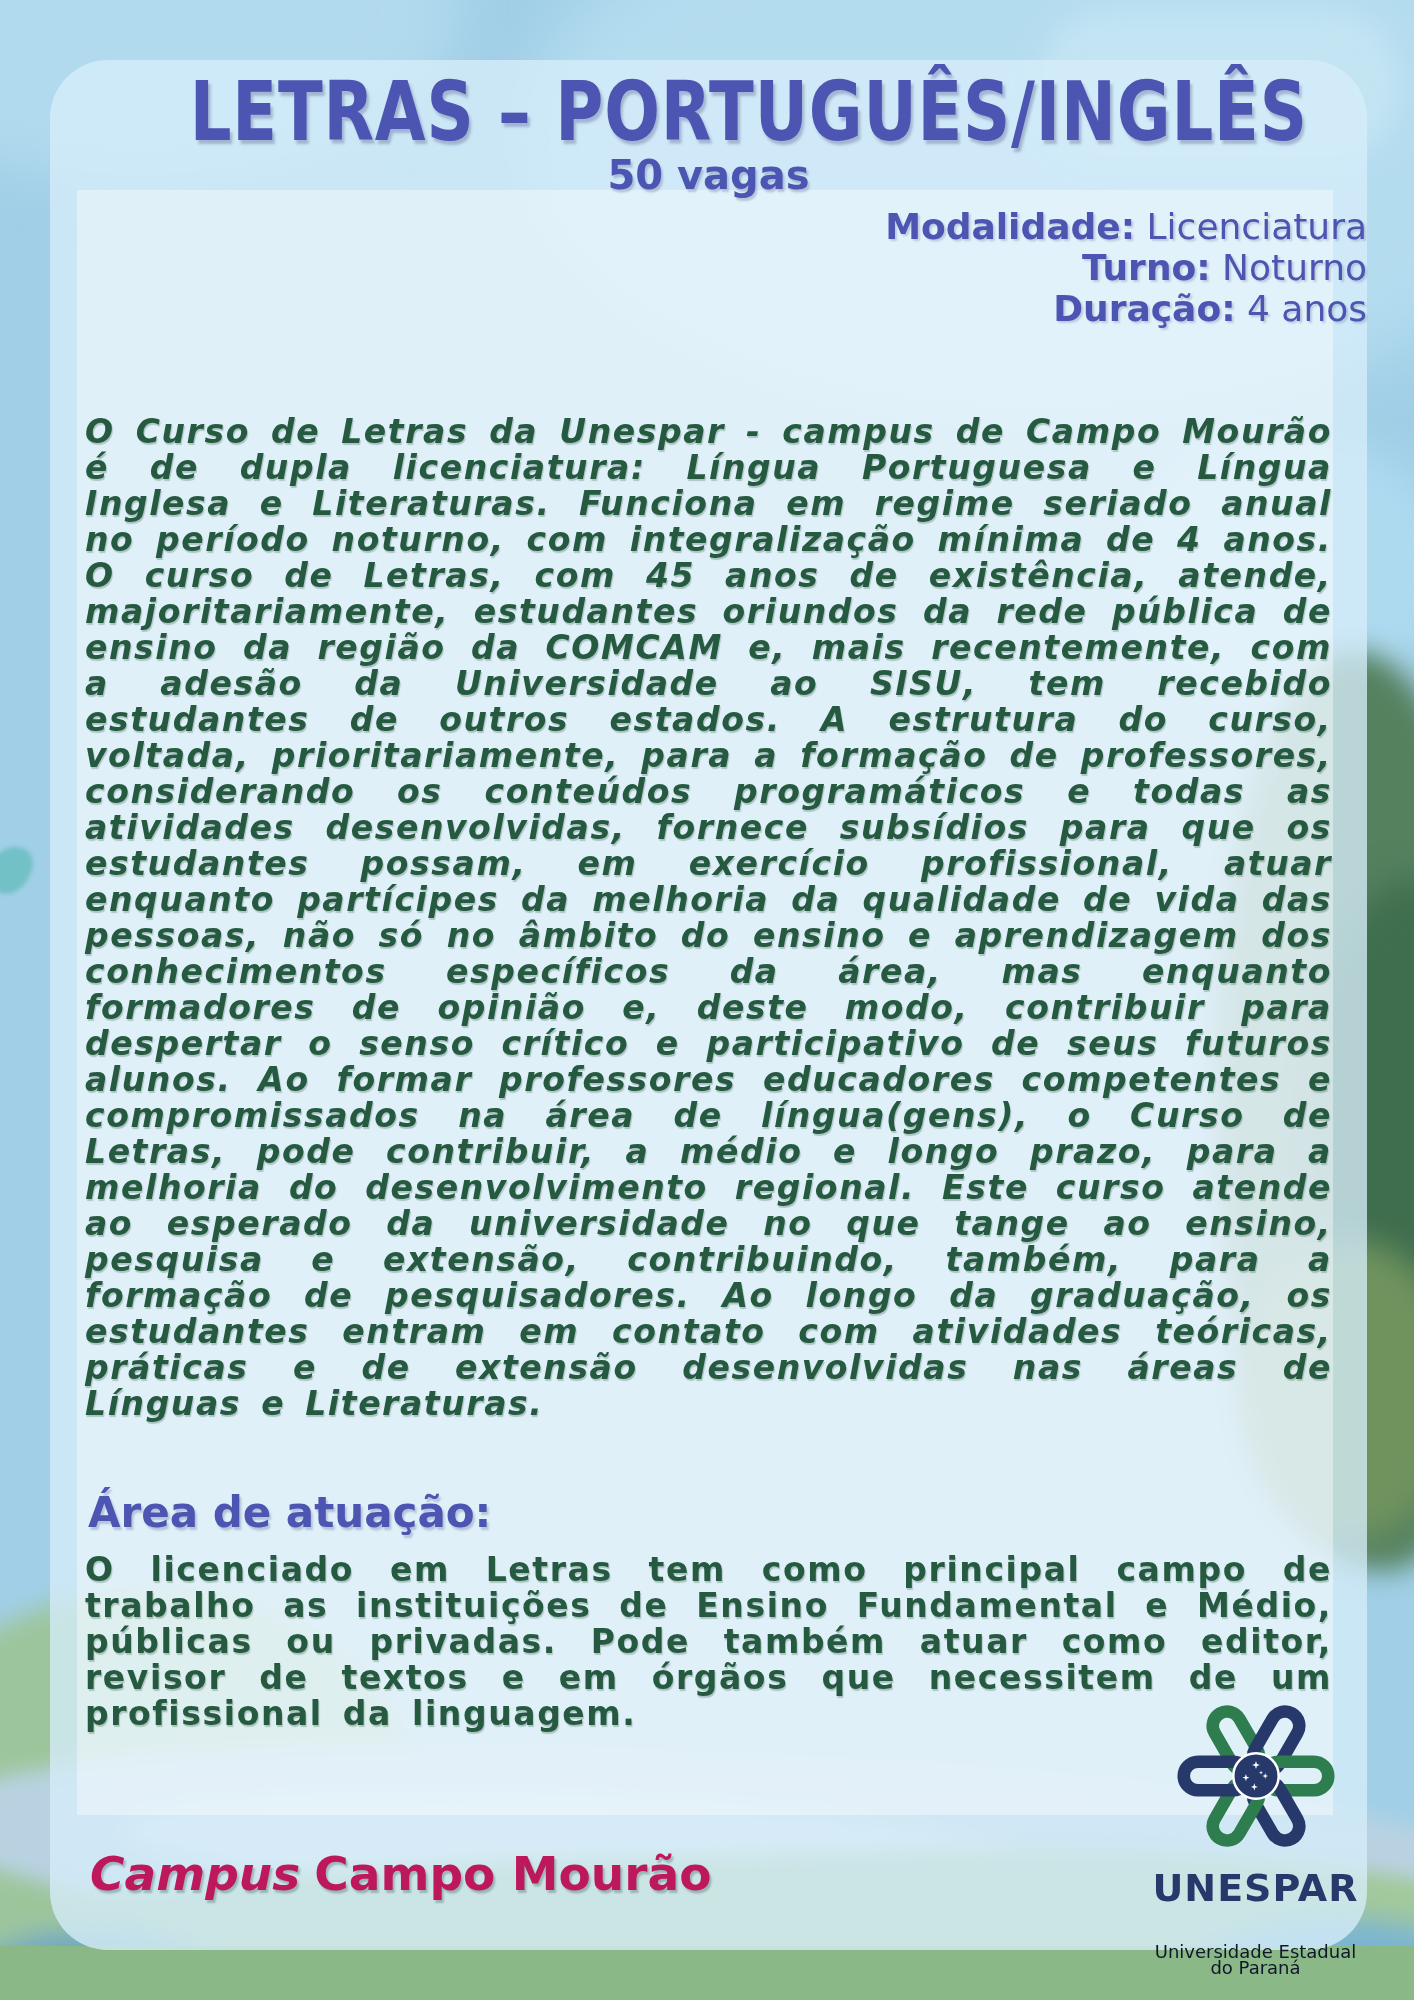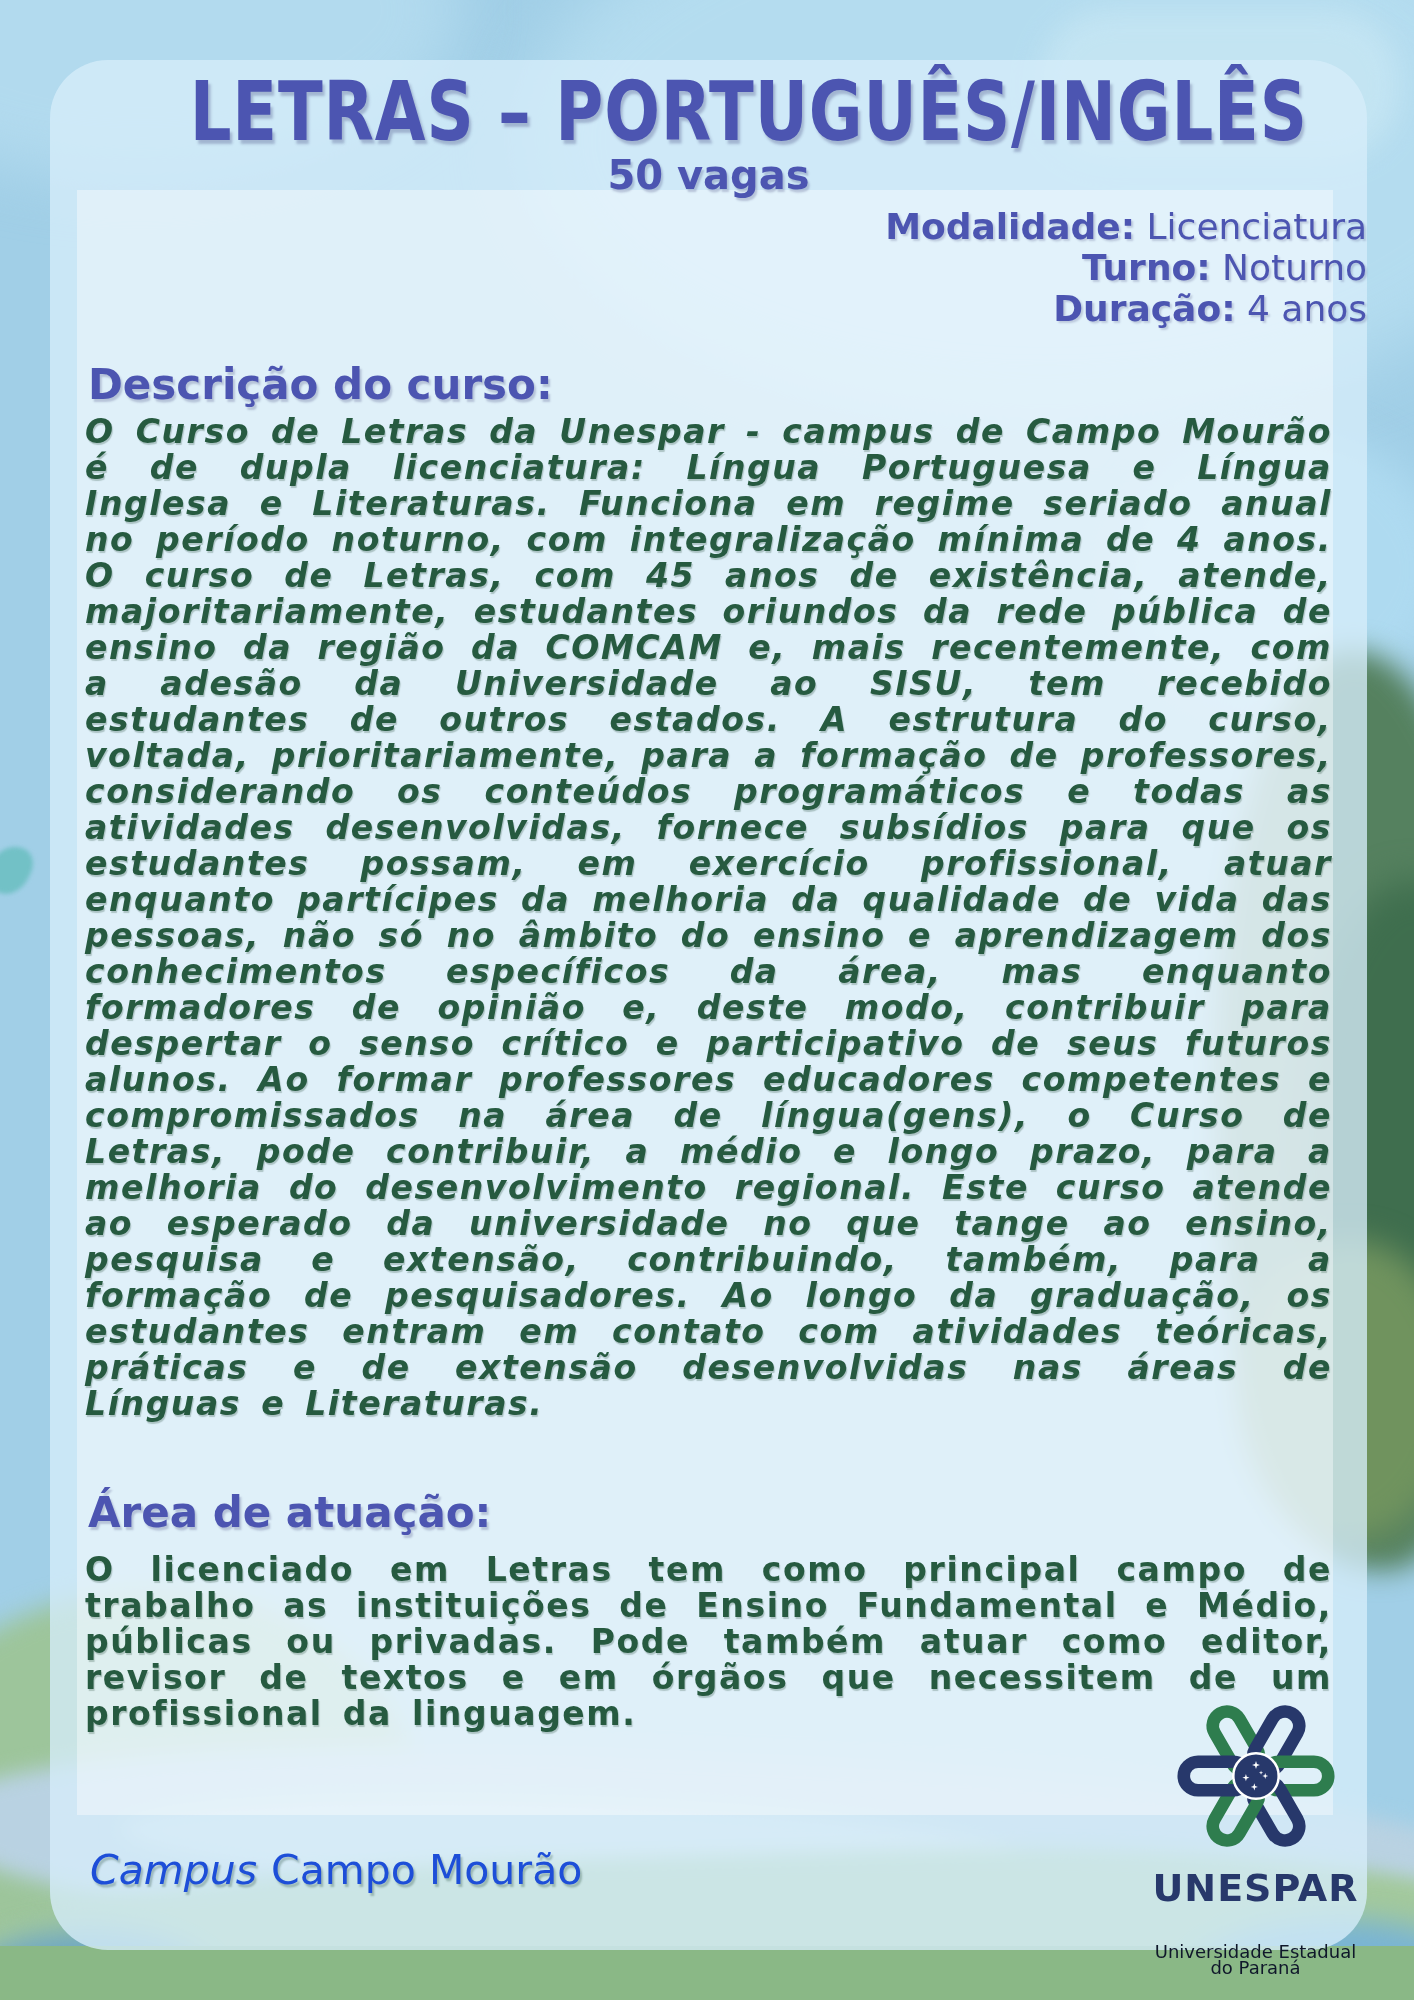--- a/index.html
+++ b/index.html
@@ -60,22 +60,22 @@
     font-size:33px;font-weight:bold;line-height:36px;
     letter-spacing:1.6px;word-spacing:7px;
     text-align:justify;
     text-shadow:1px 2px 1px rgba(22,62,42,0.25);
   }
   .desc-heading{top:360px;}
   .desc-text{top:414px;font-style:italic;}
   .area-heading{top:1488px;}
   .area-text{top:1552px;}
   .campus{
-    position:absolute;left:90px;top:1846px;font-size:41px;font-weight:normal;
-    color:#1d4ed8;text-shadow:2px 3px 2px rgba(22,62,42,0.28);white-space:nowrap;
+    position:absolute;left:90px;top:1846px;font-size:47px;font-weight:bold;
+    color:#be185d;text-shadow:2px 3px 2px rgba(22,62,42,0.28);white-space:nowrap;
   }
   .campus .pfx{font-style:italic;margin-right:14px;}
   
   .logo{position:absolute;left:1148px;top:1692px;width:215px;text-align:center;}
   .logo svg{display:block;margin:0 auto;}
   .logo-acronym{font-size:38px;font-weight:bold;color:#27386b;letter-spacing:1px;line-height:40px;margin-top:8px;}
   .logo-subtitle{font-size:18px;color:#0f172a;line-height:16px;margin-top:36px;}
 </style>
 </head>
 <body>
@@ -112,21 +112,20 @@
     <div class="detail-row">
       <b>Turno:</b>
       <span class="val">Noturno</span>
     </div>
     <div class="detail-row">
       <b>Duração:</b>
       <span class="val">4 anos</span>
     </div>
   </div>
 
-  <div class="sec-heading desc-heading purple">Descrição do curso:</div>
   <div class="body-text desc-text green">O Curso de Letras da Unespar - campus de Campo Mourão é de dupla licenciatura: Língua Portuguesa e Língua Inglesa e Literaturas. Funciona em regime seriado anual no período noturno, com integralização mínima de 4 anos. O curso de Letras, com 45 anos de existência, atende, majoritariamente, estudantes oriundos da rede pública de ensino da região da COMCAM e, mais recentemente, com a adesão da Universidade ao SISU, tem recebido estudantes de outros estados. A estrutura do curso, voltada, prioritariamente, para a formação de professores, considerando os conteúdos programáticos e todas as atividades desenvolvidas, fornece subsídios para que os estudantes possam, em exercício profissional, atuar enquanto partícipes da melhoria da qualidade de vida das pessoas, não só no âmbito do ensino e aprendizagem dos conhecimentos específicos da área, mas enquanto formadores de opinião e, deste modo, contribuir para despertar o senso crítico e participativo de seus futuros alunos. Ao formar professores educadores competentes e compromissados na área de língua(gens), o Curso de Letras, pode contribuir, a médio e longo prazo, para a melhoria do desenvolvimento regional. Este curso atende ao esperado da universidade no que tange ao ensino, pesquisa e extensão, contribuindo, também, para a formação de pesquisadores. Ao longo da graduação, os estudantes entram em contato com atividades teóricas, práticas e de extensão desenvolvidas nas áreas de Línguas e Literaturas.</div>
 
   <div class="sec-heading area-heading purple">Área de atuação:</div>
   <div class="body-text area-text green">O licenciado em Letras tem como principal campo de trabalho as instituições de Ensino Fundamental e Médio, públicas ou privadas. Pode também atuar como editor, revisor de textos e em órgãos que necessitem de um profissional da linguagem.</div>
 
   <div class="campus">
     <span class="pfx">Campus</span><span>Campo Mourão</span>
   </div>
 
   <div class="logo">

